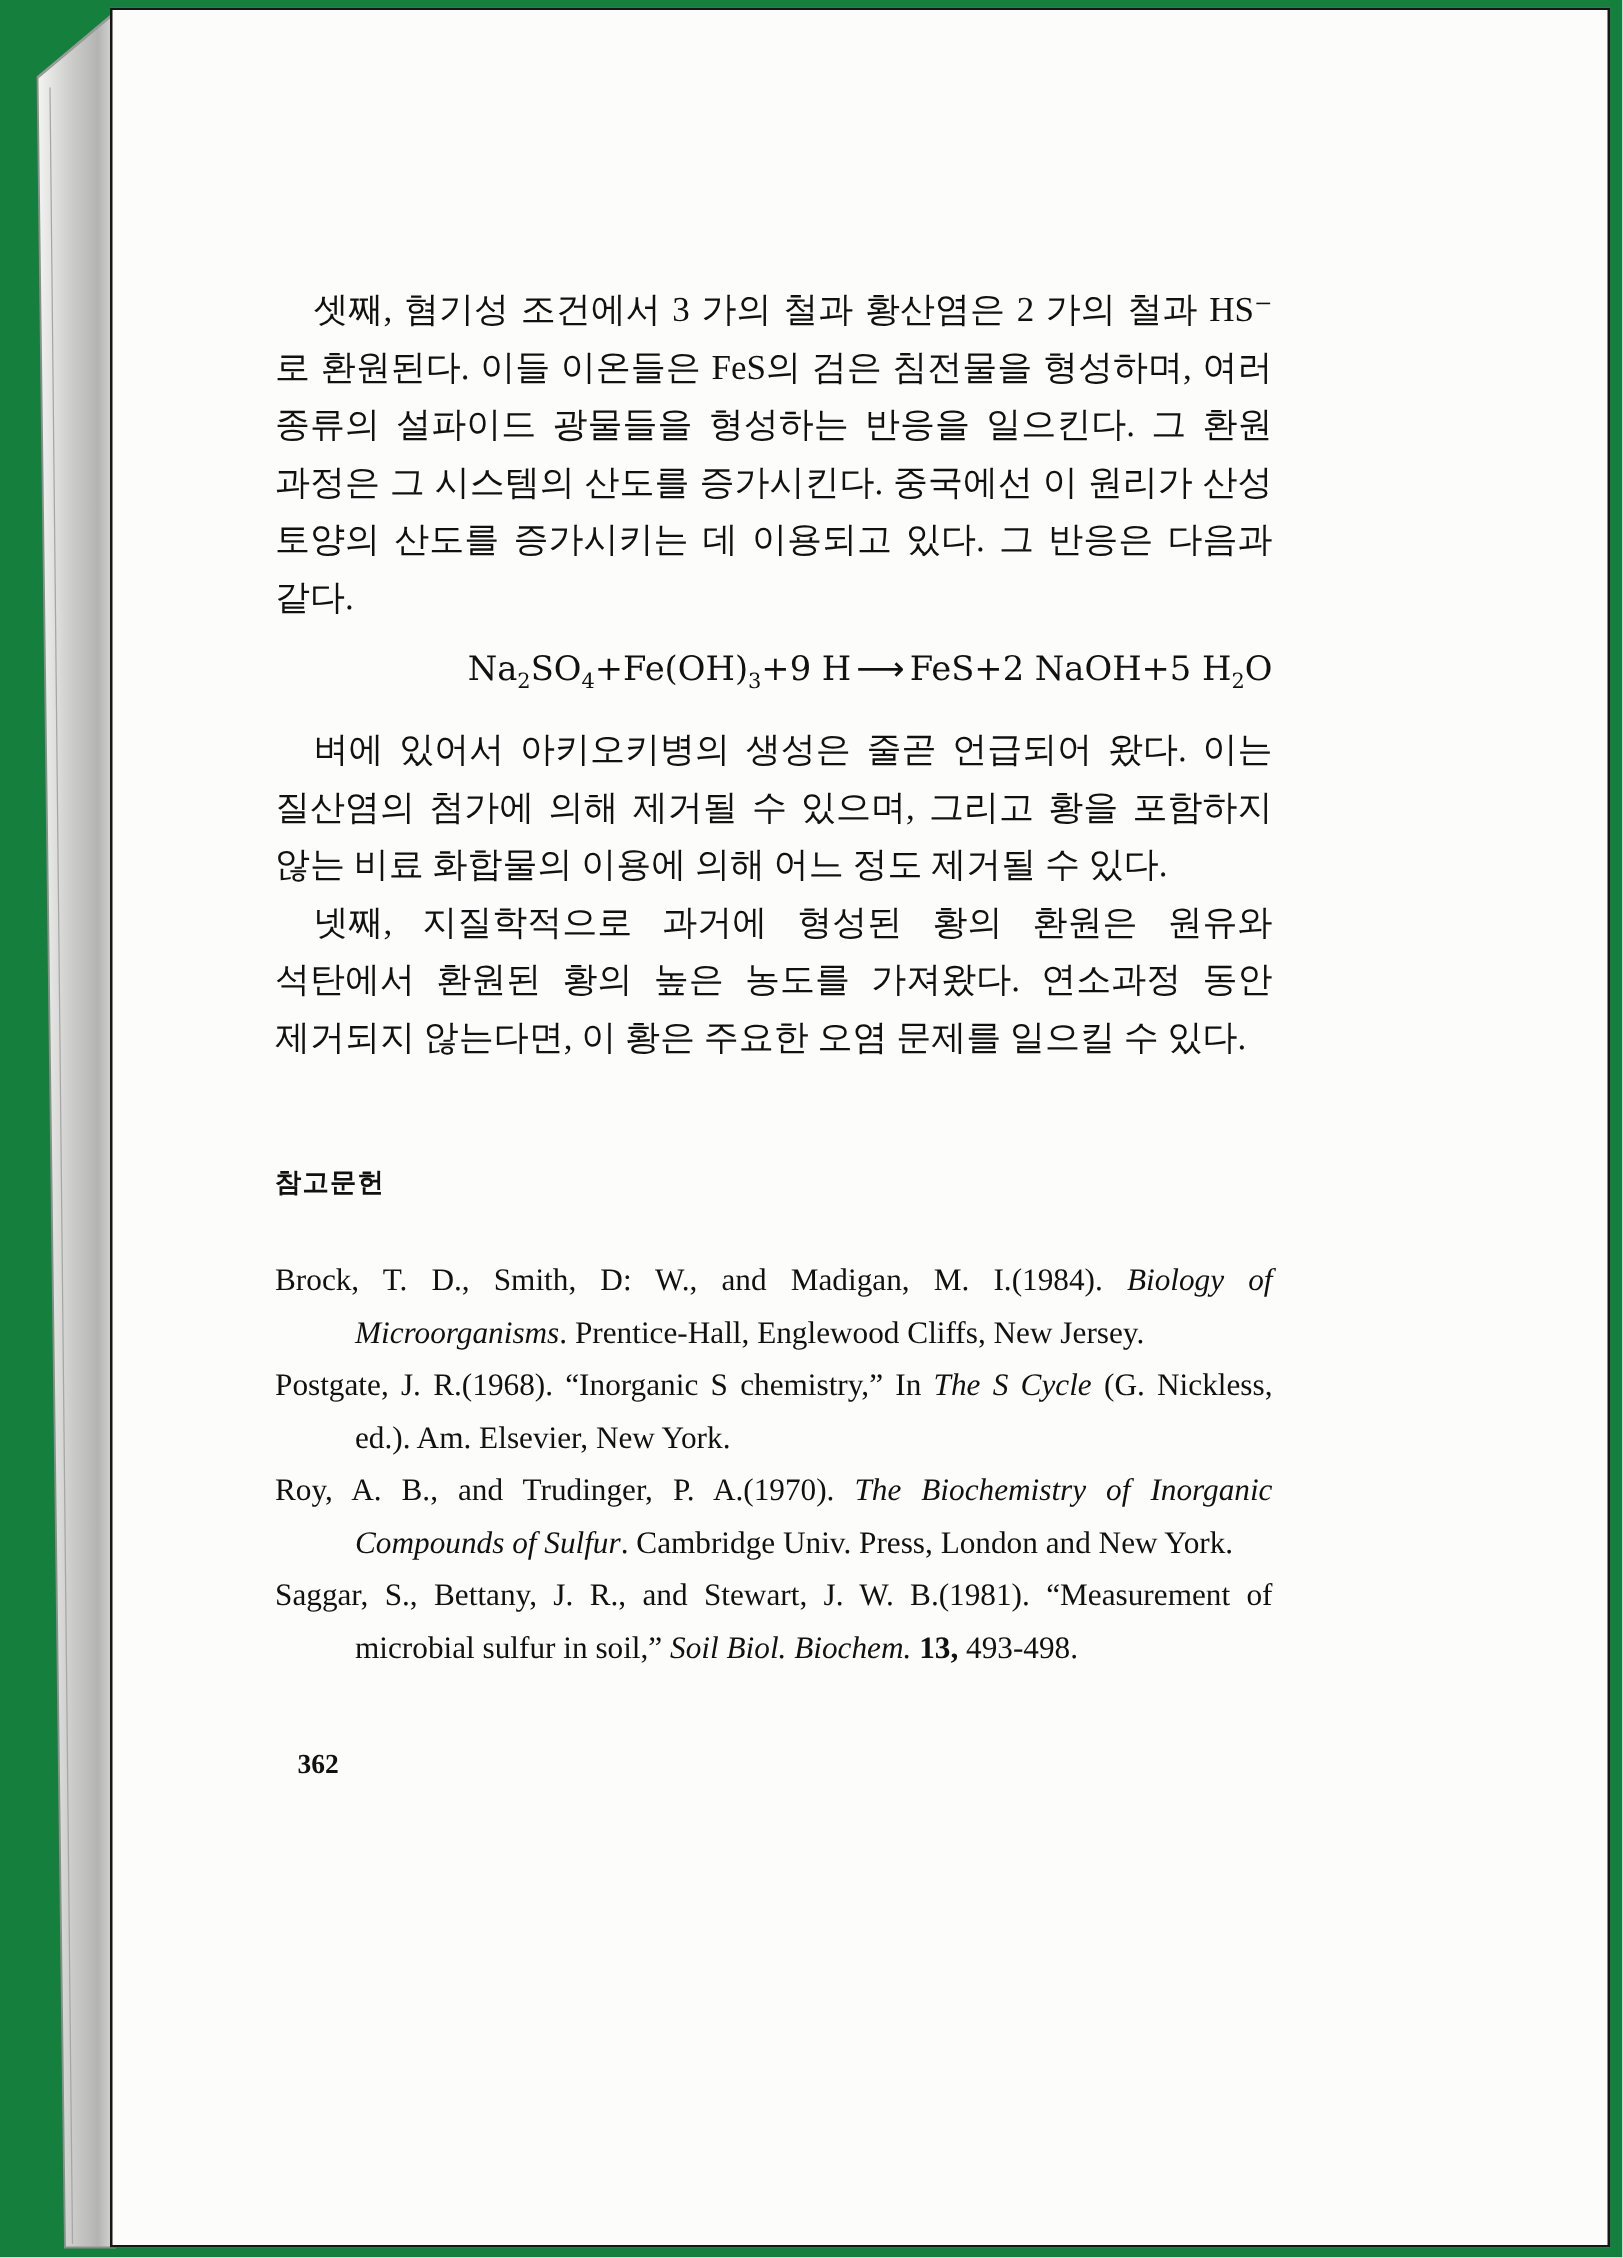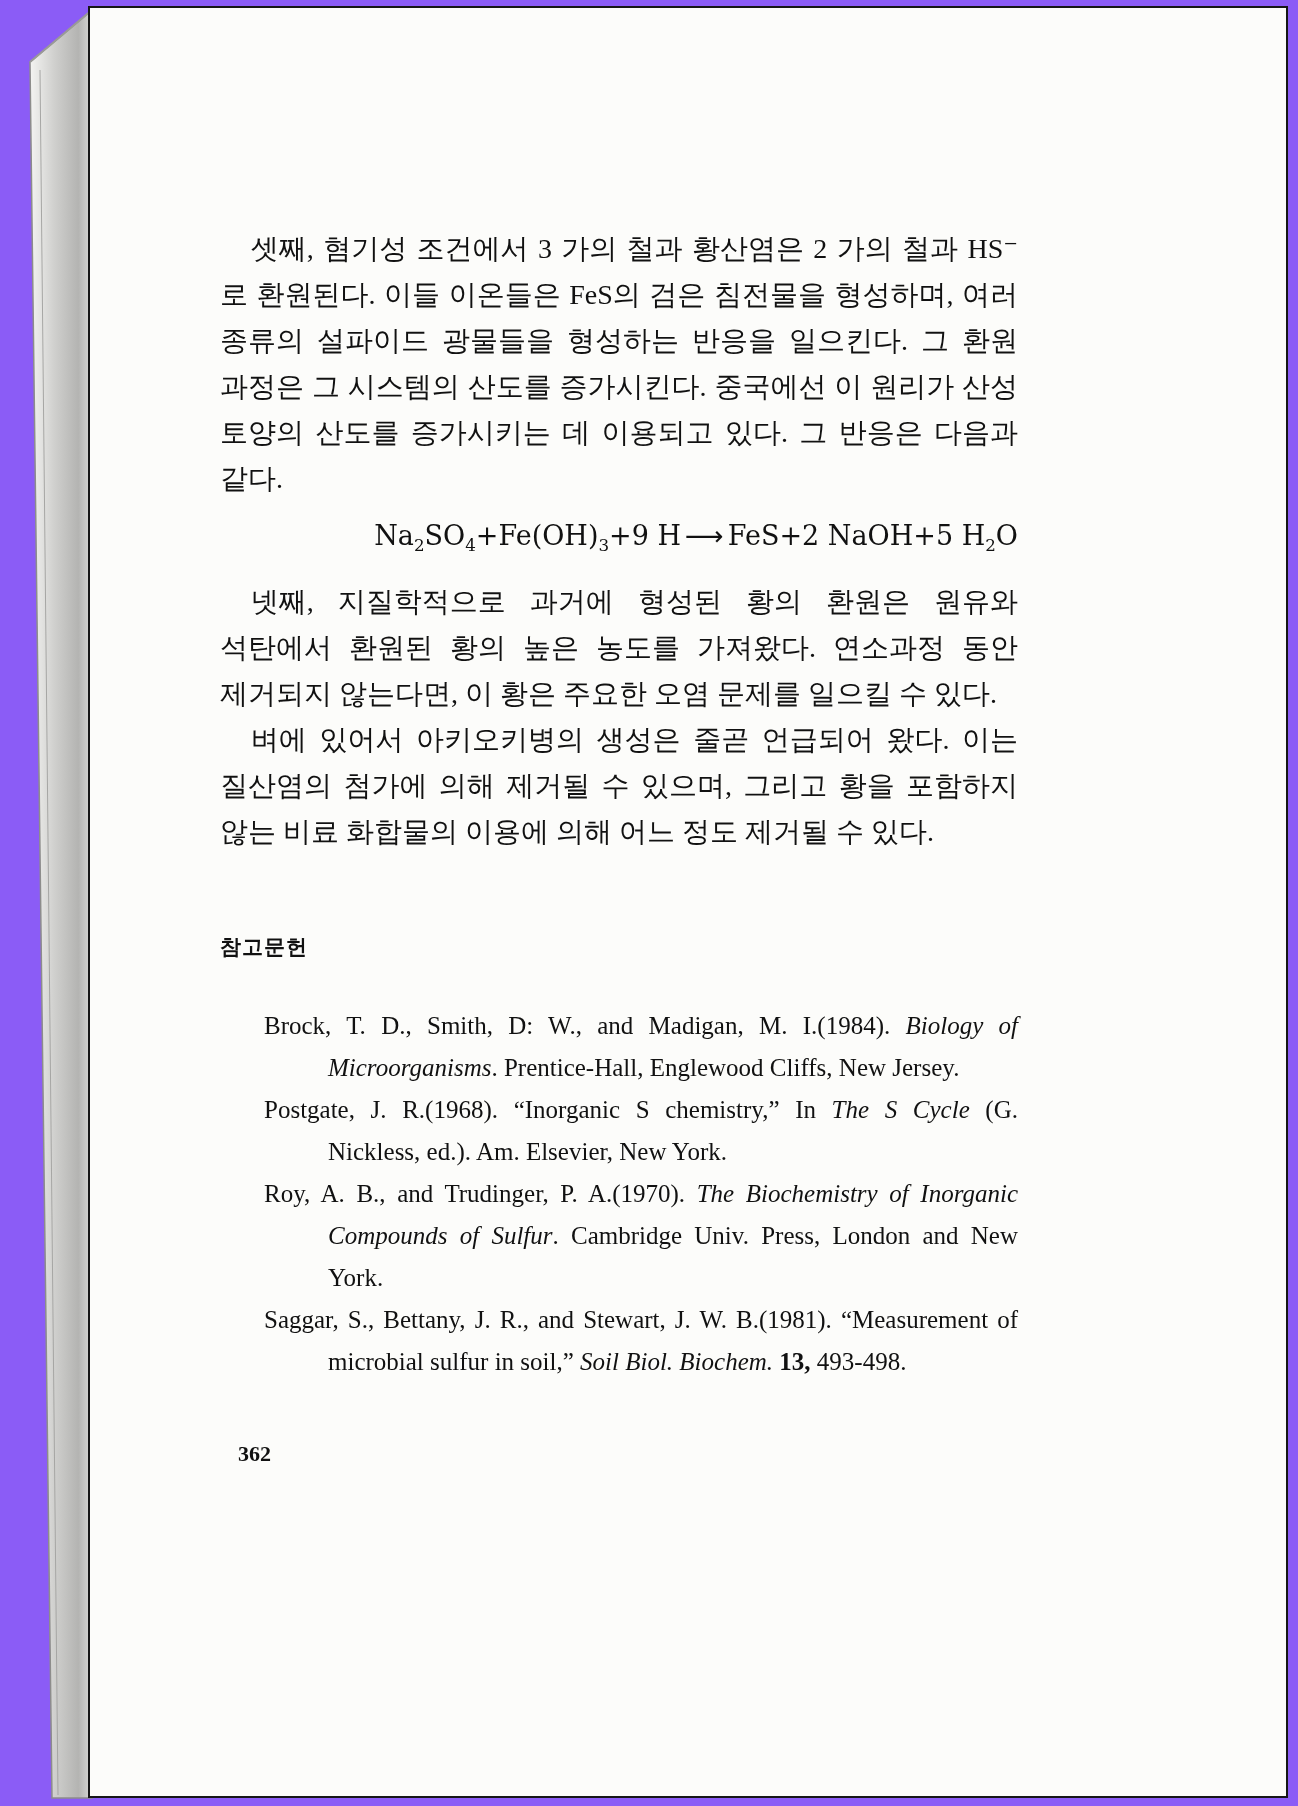--- a/index.html
+++ b/index.html
@@ -4,21 +4,21 @@
 <style>
   :root{
     --page_bg:#fcfcfa;
     --page_border:#161616;
     --ink:#111111;
   }
   html,body{margin:0;padding:0;background:#ffffff;}
   .canvas{
     position:relative;
     width:1298px;height:1806px;
-    background:#8b5cf6;
+    background:#15803d;
     overflow:hidden;
     font-family:"Liberation Serif","DejaVu Serif",serif;
     color:var(--ink);
   }
   .edges{position:absolute;left:0;top:0;}
   .page{
     position:absolute;
     left:88px;top:6px;
     width:1200px;height:1792px;
     box-sizing:border-box;
@@ -52,21 +52,20 @@
     font-weight:600;
     letter-spacing:1px;
     margin:78px 0 44px 0;
   }
   .ref{
     font-size:25px;
     line-height:42px;
     padding-left:64px;
     text-indent:-64px;
     text-align:justify;
-    margin-left:44px;
   }
   .it{font-style:italic;}
   .bd{font-weight:bold;}
   .page-number{
     font-weight:bold;
     font-size:22px;
     margin-top:58px;
     margin-left:18px;
     font-family:"Liberation Serif",serif;
   }
@@ -90,23 +89,23 @@
     <line x1="40" y1="70" x2="58" y2="1795" stroke="#a6a6a4" stroke-width="1"></line>
   </svg>
 
   <div class="page">
     <div class="content">
 
       <p class="para">셋째, 혐기성 조건에서 3 가의 철과 황산염은 2 가의 철과 HS⁻로 환원된다. 이들 이온들은 FeS의 검은 침전물을 형성하며, 여러 종류의 설파이드 광물들을 형성하는 반응을 일으킨다. 그 환원 과정은 그 시스템의 산도를 증가시킨다. 중국에선 이 원리가 산성 토양의 산도를 증가시키는 데 이용되고 있다. 그 반응은 다음과 같다.</p>
 
       <div class="equation"><span>Na</span><sub>2</sub><span>SO</span><sub>4</sub><span>+Fe(OH)</span><sub>3</sub><span>+9 H</span><span class="arrow">⟶</span><span>FeS+2 NaOH+5 H</span><sub>2</sub><span>O</span></div>
 
+      <p class="para">벼에 있어서 아키오키병의 생성은 줄곧 언급되어 왔다. 이는 질산염의 첨가에 의해 제거될 수 있으며, 그리고 황을 포함하지 않는 비료 화합물의 이용에 의해 어느 정도 제거될 수 있다.</p>
+
       <p class="para">넷째, 지질학적으로 과거에 형성된 황의 환원은 원유와 석탄에서 환원된 황의 높은 농도를 가져왔다. 연소과정 동안 제거되지 않는다면, 이 황은 주요한 오염 문제를 일으킬 수 있다.</p>
-
-      <p class="para">벼에 있어서 아키오키병의 생성은 줄곧 언급되어 왔다. 이는 질산염의 첨가에 의해 제거될 수 있으며, 그리고 황을 포함하지 않는 비료 화합물의 이용에 의해 어느 정도 제거될 수 있다.</p>
 
       <h2 class="ref-heading">참고문헌</h2>
 
       <div id="references">
           <div class="ref"><span>Brock, T. D., Smith, D: W., and Madigan, M. I.(1984). </span><span class="it">Biology of Microorganisms</span><span>. Prentice-Hall, Englewood Cliffs, New Jersey.</span></div>
           <div class="ref"><span>Postgate, J. R.(1968). “Inorganic S chemistry,” In </span><span class="it">The S Cycle</span><span> (G. Nickless, ed.). Am. Elsevier, New York.</span></div>
           <div class="ref"><span>Roy, A. B., and Trudinger, P. A.(1970). </span><span class="it">The Biochemistry of Inorganic Compounds of Sulfur</span><span>. Cambridge Univ. Press, London and New York.</span></div>
           <div class="ref"><span>Saggar, S., Bettany, J. R., and Stewart, J. W. B.(1981).  “Measurement of microbial sulfur in soil,” </span><span class="it">Soil Biol. Biochem.</span><span> </span><span class="bd">13,</span><span> 493-498.</span></div>
         </div>
 

